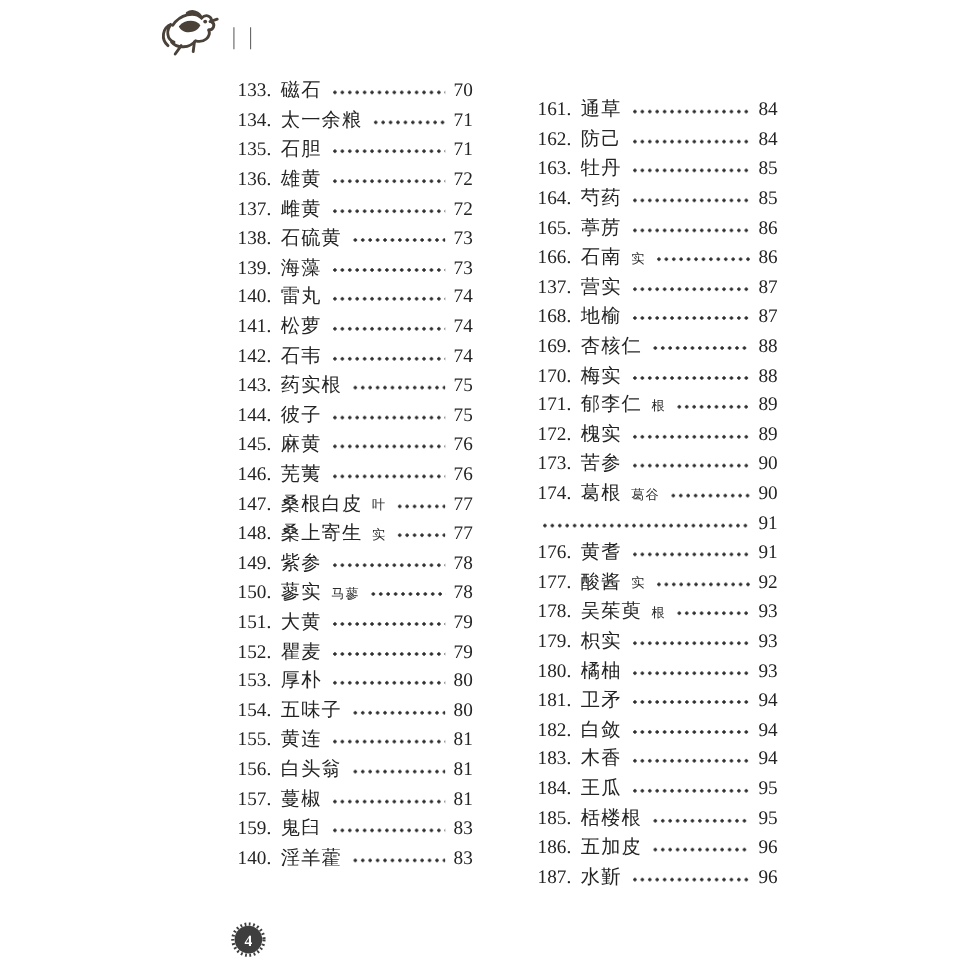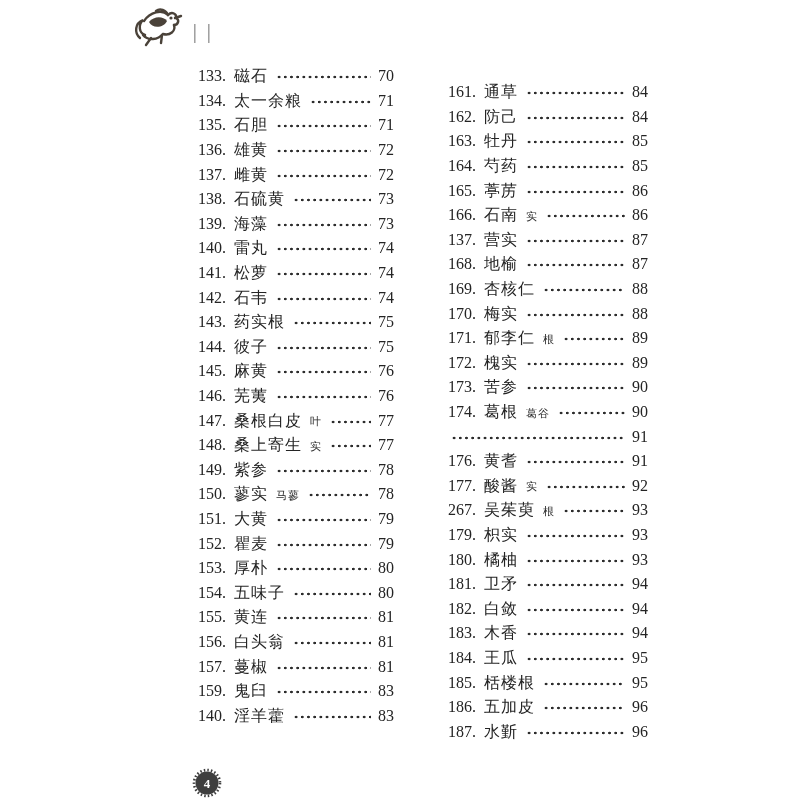--- a/index.html
+++ b/index.html
@@ -372,21 +372,21 @@
     <span class="page-num">91</span>
   </div>
       <div class="row">
     <span class="num">177.</span>
     <span class="name">酸酱</span>
     <span class="note">实</span>
     <span class="dots"></span>
     <span class="page-num">92</span>
   </div>
       <div class="row">
-    <span class="num">267.</span>
+    <span class="num">178.</span>
     <span class="name">吴茱萸</span>
     <span class="note">根</span>
     <span class="dots"></span>
     <span class="page-num">93</span>
   </div>
       <div class="row">
     <span class="num">179.</span>
     <span class="name">枳实</span>
 
     <span class="dots"></span>

